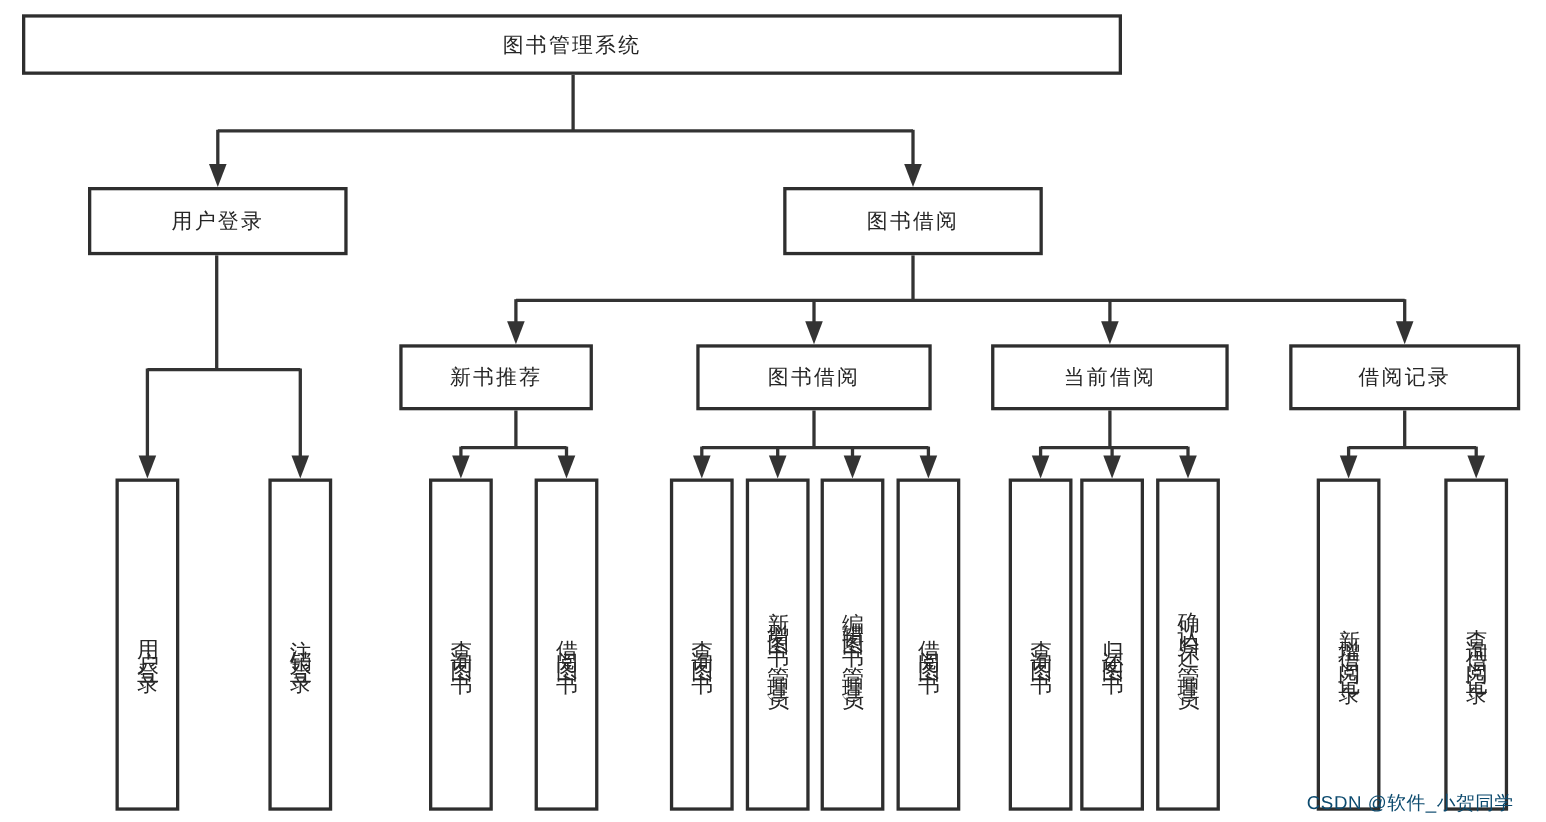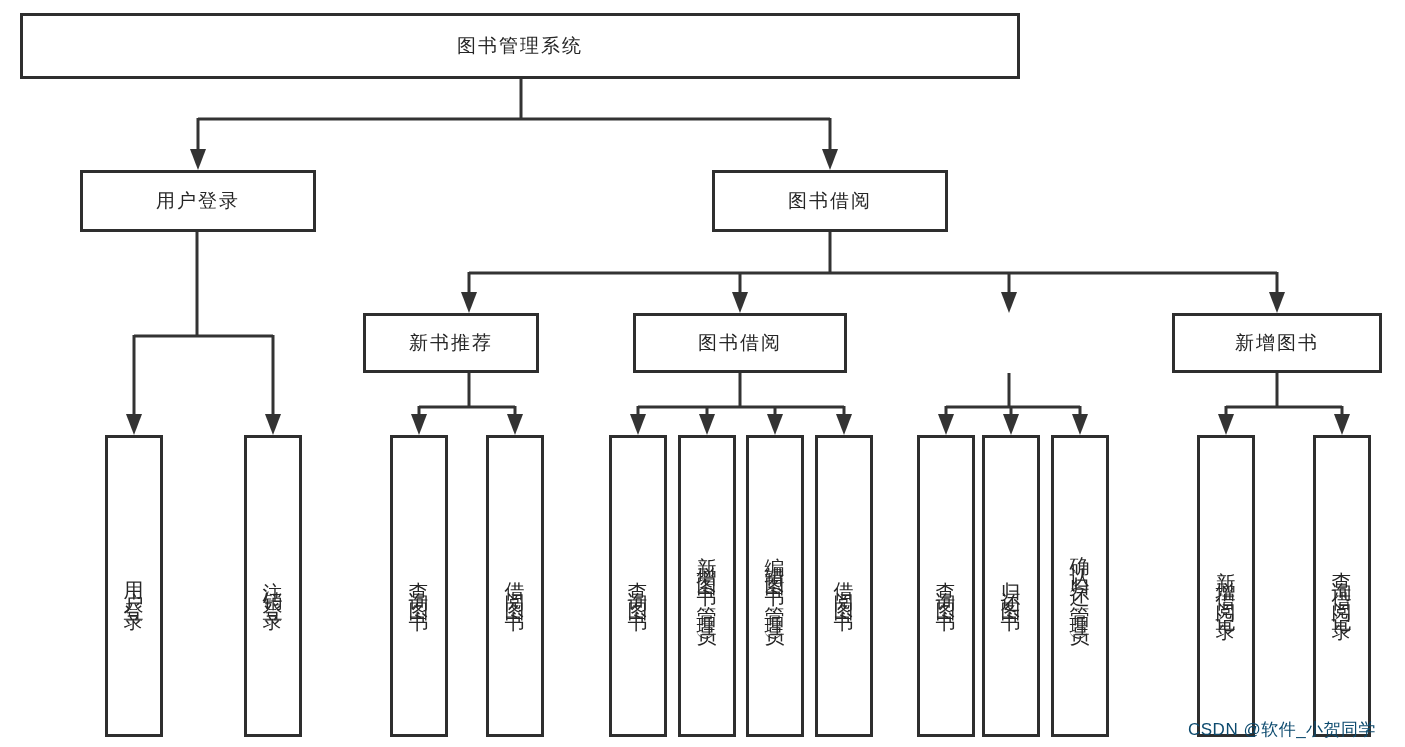--- a/index.html
+++ b/index.html
@@ -123,39 +123,42 @@
       <polygon points="775,435 767,414 783,414"></polygon>
       <polygon points="844,435 836,414 852,414"></polygon>
       <polygon points="946,435 938,414 954,414"></polygon>
       <polygon points="1011,435 1003,414 1019,414"></polygon>
       <polygon points="1080,435 1072,414 1088,414"></polygon>
       <polygon points="1226,435 1218,414 1234,414"></polygon>
       <polygon points="1342,435 1334,414 1350,414"></polygon>
     </g>
   </svg>
 
-  <div class="node h" style="left:20px; top:13px; width:1000px; height:66px;">
+  <div class="node h" style="left:20px; top:13px; width:1000px; height:55px;">
     <span>图书管理系统</span>
   </div>
 
   <div class="node h" style="left:80px; top:170px; width:236px; height:62px;">
     <span>用户登录</span>
   </div>
   <div class="node h" style="left:712px; top:170px; width:236px; height:62px;">
     <span>图书借阅</span>
   </div>
 
   <div class="node h" style="left:363px; top:313px; width:176px; height:60px;">
     <span>新书推荐</span>
   </div>
   <div class="node h" style="left:633px; top:313px; width:214px; height:60px;">
     <span>图书借阅</span>
   </div>
+  <div class="node h" style="left:901px; top:313px; width:216px; height:60px;">
+    <span>当前借阅</span>
+  </div>
   <div class="node h" style="left:1172px; top:313px; width:210px; height:60px;">
-    <span>新增图书</span>
+    <span>借阅记录</span>
   </div>
 
   <div class="node v" style="left:105px; top:435px; width:58px; height:302px;">
     <span class="vtext">用户登录</span>
   </div>
   <div class="node v" style="left:244px; top:435px; width:58px; height:302px;">
     <span class="vtext">注销登录</span>
   </div>
 
   <div class="node v" style="left:390px; top:435px; width:58px; height:302px;">

